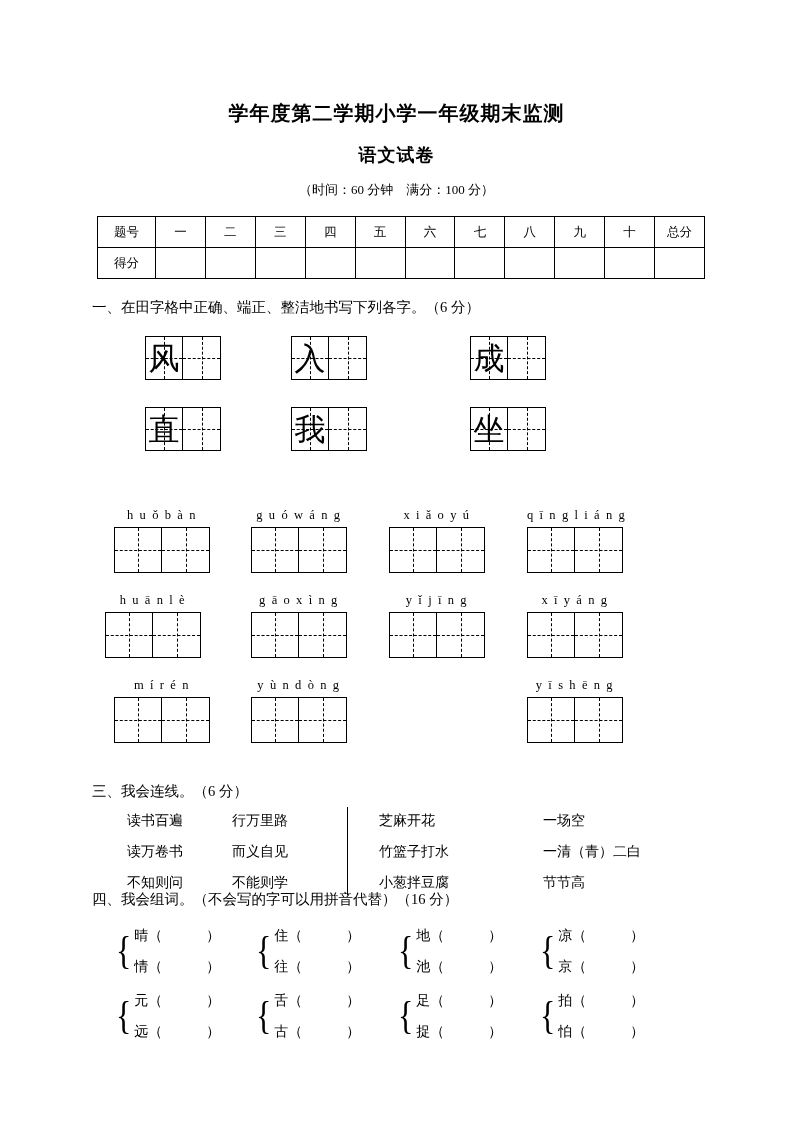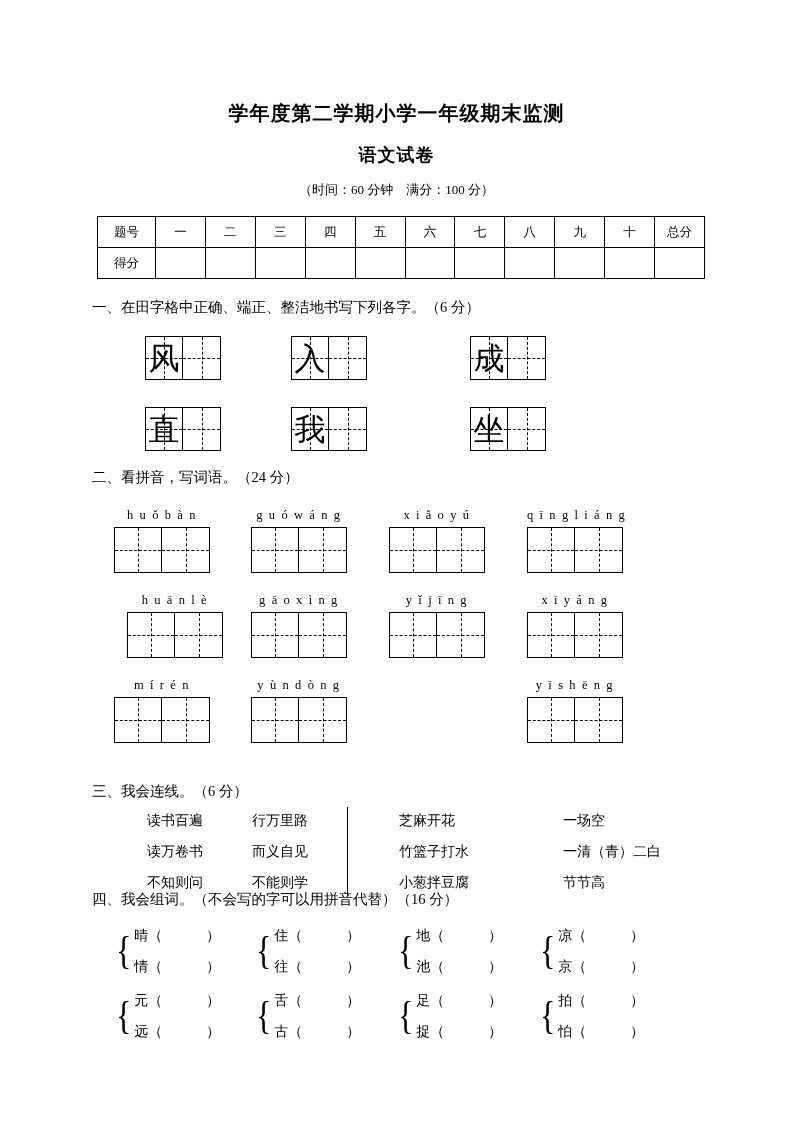--- a/index.html
+++ b/index.html
@@ -135,21 +135,21 @@
   .pin-box .cell::after {
     content: "";
     position: absolute;
     top: 0; bottom: 0; left: 50%;
     border-left: 1px dashed #000;
   }
 
   
   .match-wrap { position: absolute; font-size: 14px; }
   .match-col { position: absolute; white-space: nowrap; }
-  .match-row { height: 31px; line-height: 31px; margin-left: 20px; }
+  .match-row { height: 31px; line-height: 31px; }
   .match-divider {
     position: absolute;
     width: 0;
     border-left: 1.5px solid #000;
   }
 
   
   .zc-group {
     position: absolute;
     display: flex;
@@ -244,21 +244,20 @@
     </div>
     <div class="cell"></div>
   </div>
   <div class="tzg" style="left:470px; top:407px;">
     <div class="cell">
       <span class="glyph">坐</span>
     </div>
     <div class="cell"></div>
   </div>
 
-  <div class="sec-h" style="top:468px;">二、看拼音，写词语。（24 分）</div>
 
   <div class="pin-group" style="left:114px; top:508px;">
     <div class="pin-text">h u ǒ  b à n</div>
     <div class="pin-box">
       <div class="cell"></div>
       <div class="cell"></div>
     </div>
   </div>
   <div class="pin-group" style="left:251px; top:508px;">
     <div class="pin-text">g u ó  w á n g</div>
@@ -275,21 +274,21 @@
     </div>
   </div>
   <div class="pin-group" style="left:527px; top:508px;">
     <div class="pin-text">q ī n g  l i á n g</div>
     <div class="pin-box">
       <div class="cell"></div>
       <div class="cell"></div>
     </div>
   </div>
 
-  <div class="pin-group" style="left:127px; top:593px;">
+  <div class="pin-group" style="left:105px; top:593px;">
     <div class="pin-text">h u ā n  l è</div>
     <div class="pin-box">
       <div class="cell"></div>
       <div class="cell"></div>
     </div>
   </div>
   <div class="pin-group" style="left:251px; top:593px;">
     <div class="pin-text">g ā o  x ì n g</div>
     <div class="pin-box">
       <div class="cell"></div>

